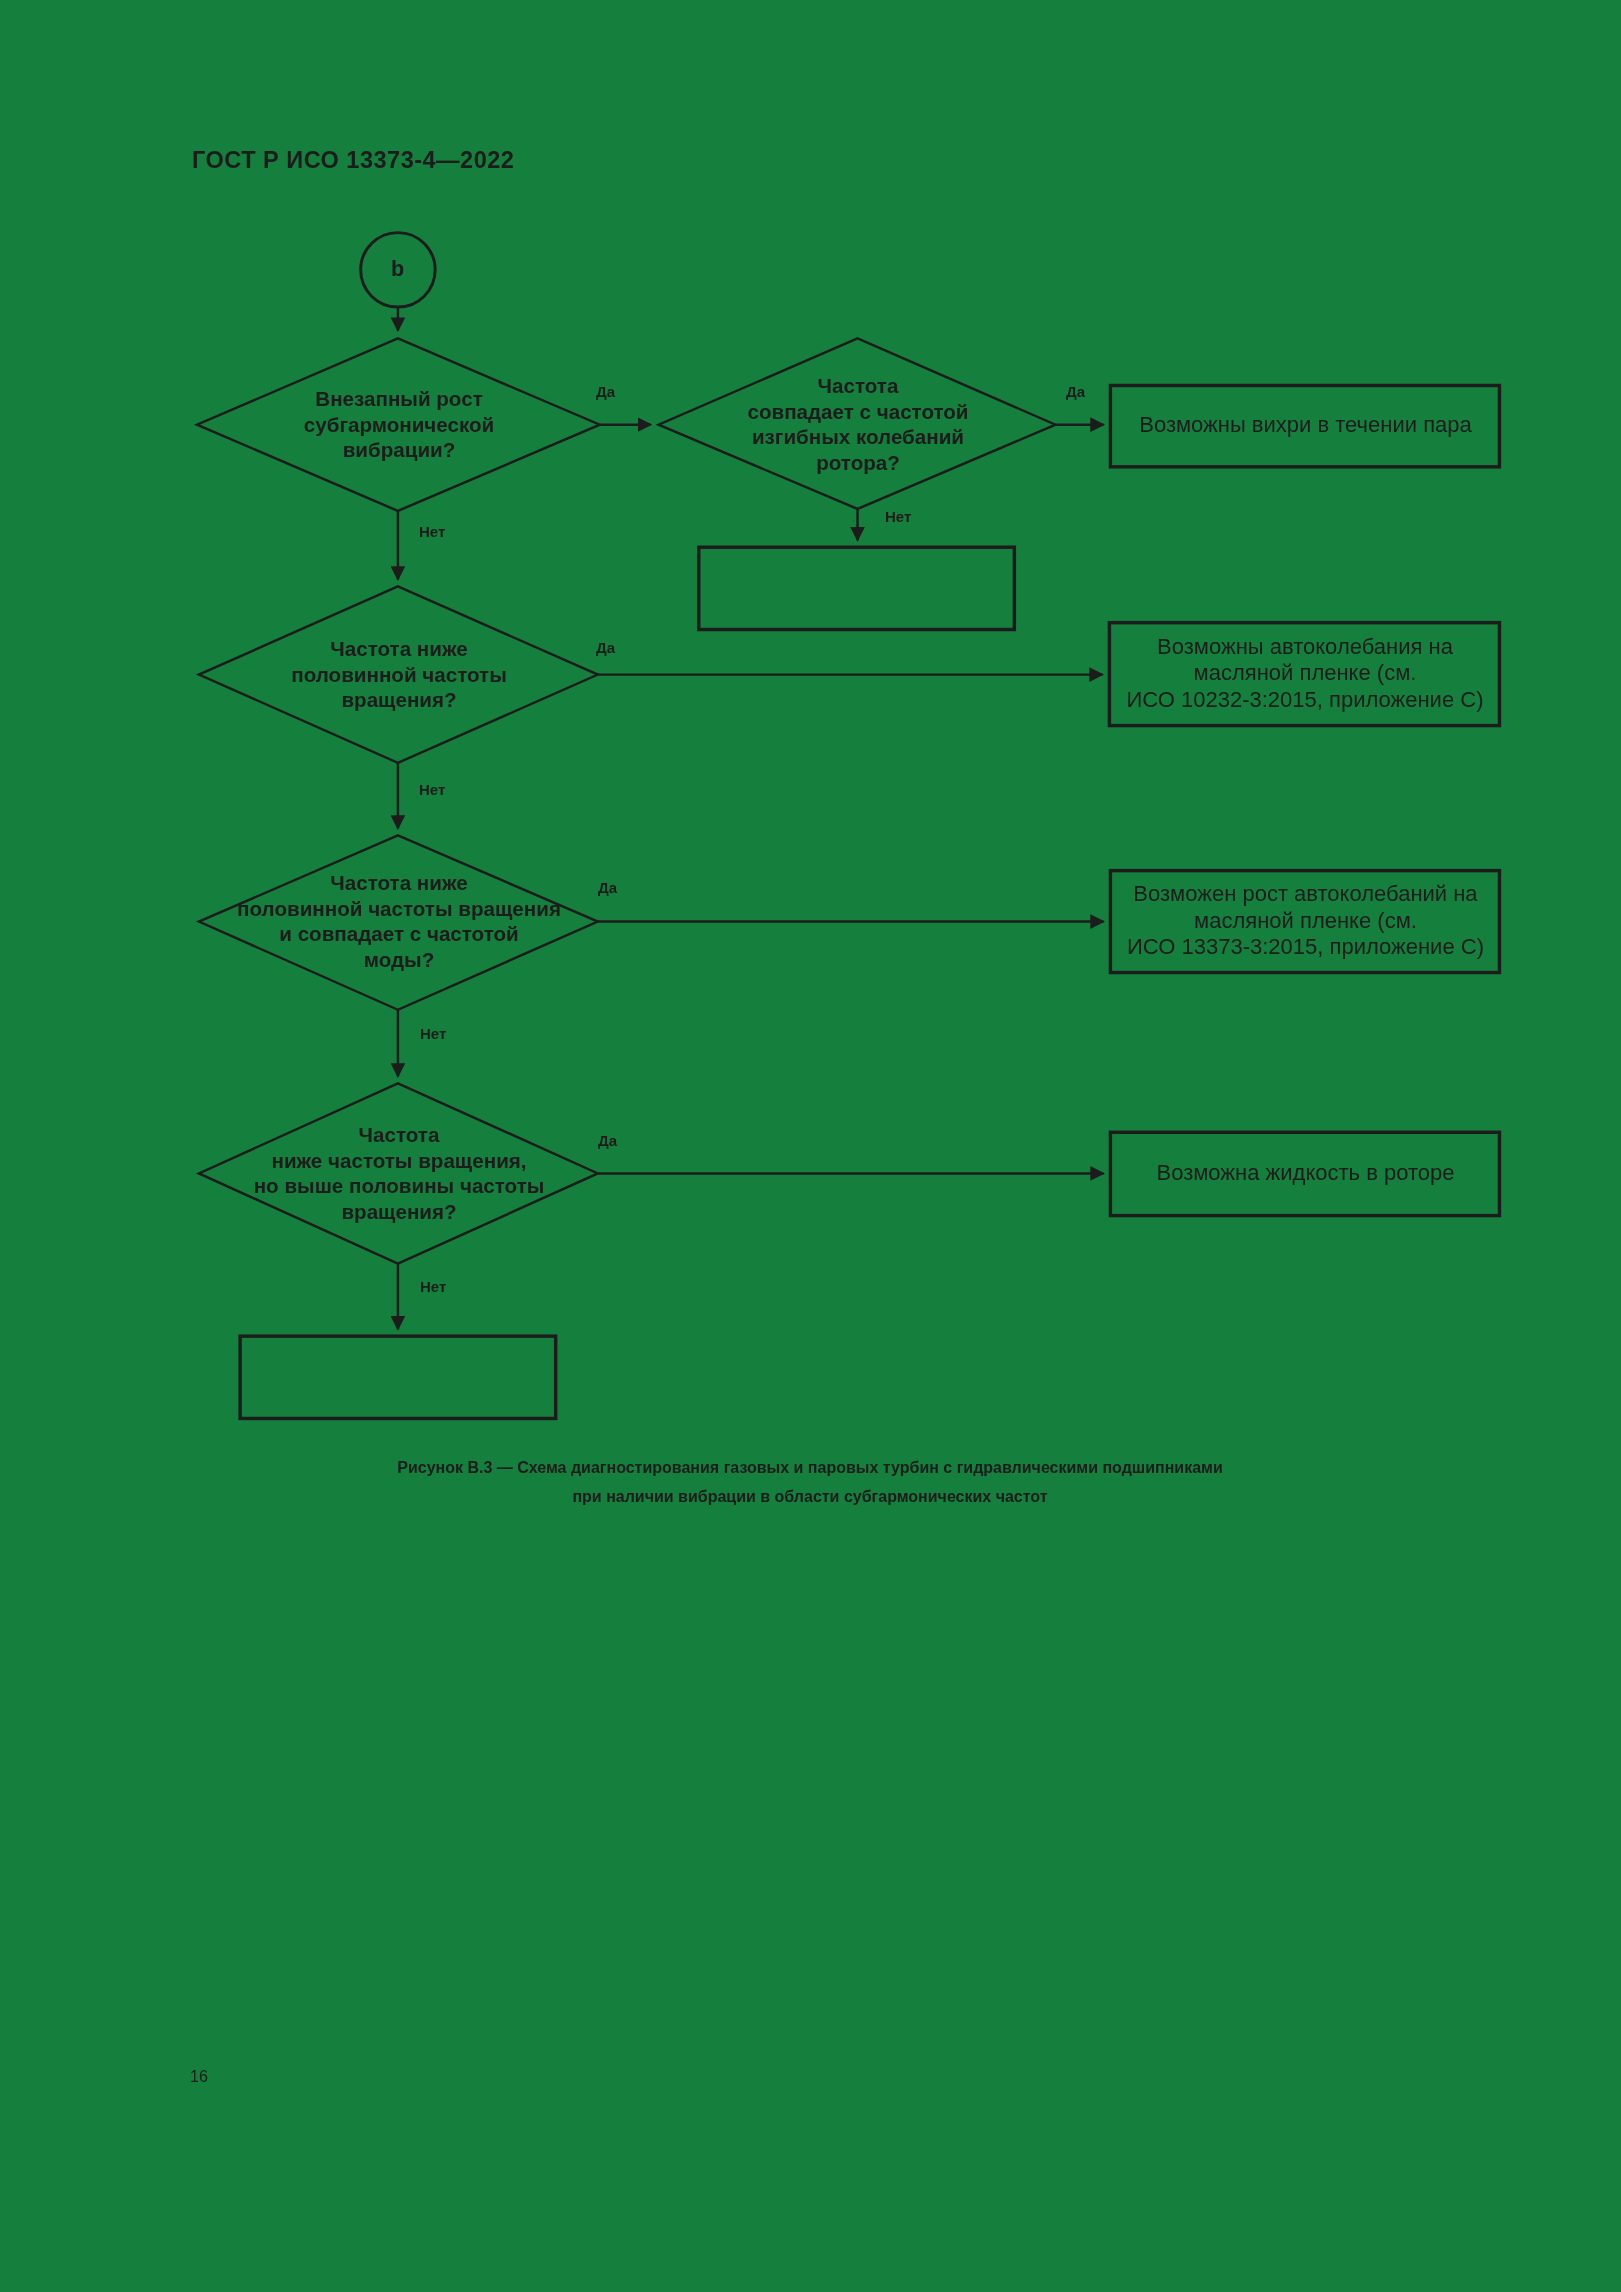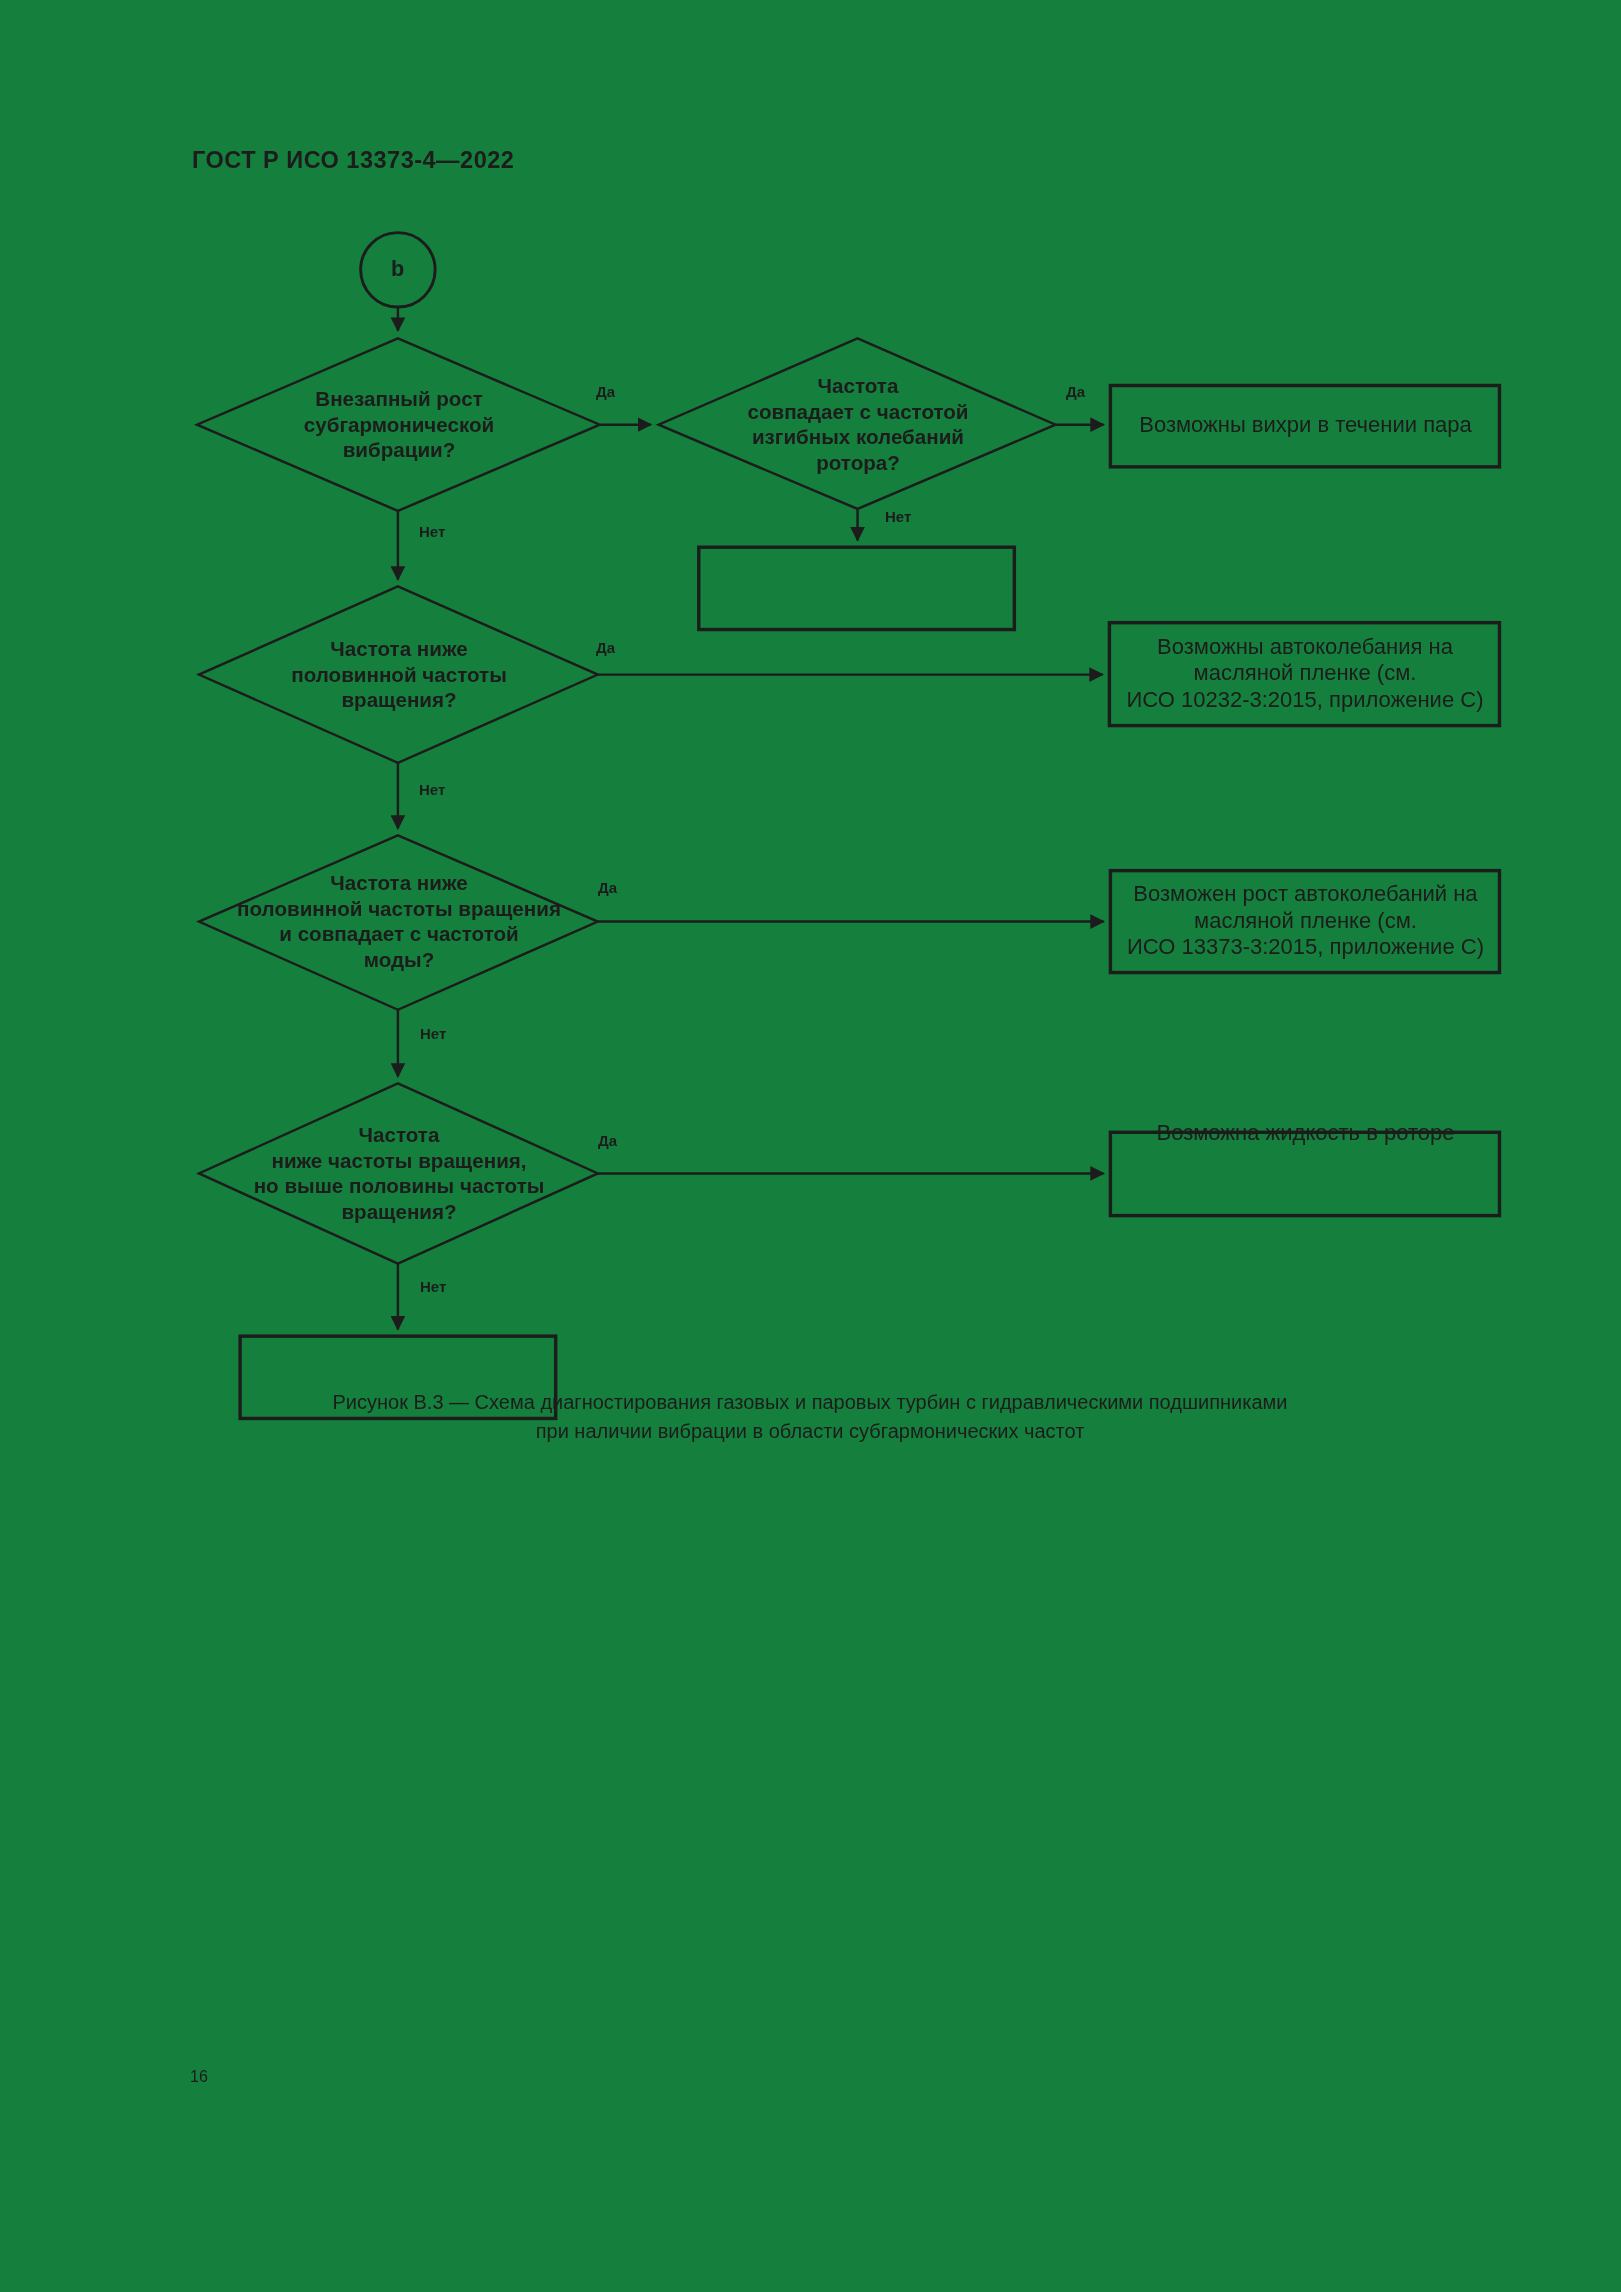--- a/index.html
+++ b/index.html
@@ -72,27 +72,27 @@
   }
   .edge-label {
     position: absolute;
     font-size: 15px;
     font-weight: bold;
     white-space: nowrap;
   }
   .caption {
     position: absolute;
     left: 124px;
-    top: 1388px;
+    top: 1453px;
     width: 1372px;
     text-align: center;
     white-space: pre-line;
-    font-size: 20px;
+    font-size: 16px;
     line-height: 29px;
-    font-weight: normal;
+    font-weight: bold;
   }
   .page-number {
     position: absolute;
     left: 190px;
     top: 2068px;
     font-size: 16px;
     font-weight: normal;
   }
 </style>
 </head>
@@ -158,21 +158,21 @@
 но выше половины частоты
 вращения?</div>
 
   <div class="box-text" style="left:1111px; top:385px; width:389px; height:81px;">Возможны вихри в течении пара</div>
   <div class="box-text" style="left:1110px; top:622px; width:390px; height:103px;">Возможны  автоколебания на
 масляной пленке (см.
 ИСО 10232-3:2015, приложение С)</div>
   <div class="box-text" style="left:1111px; top:870px; width:389px; height:102px;">Возможен рост автоколебаний на
 масляной пленке (см.
 ИСО 13373-3:2015, приложение С)</div>
-  <div class="box-text" style="left:1111px; top:1092px; width:389px; height:83px;">Возможна жидкость в роторе</div>
+  <div class="box-text" style="left:1111px; top:1132px; width:389px; height:83px;">Возможна жидкость в роторе</div>
 
   <div class="edge-label" style="left:596px; top:383px;">Да</div>
   <div class="edge-label" style="left:1066px; top:383px;">Да</div>
   <div class="edge-label" style="left:885px; top:508px;">Нет</div>
   <div class="edge-label" style="left:419px; top:523px;">Нет</div>
   <div class="edge-label" style="left:596px; top:639px;">Да</div>
   <div class="edge-label" style="left:419px; top:781px;">Нет</div>
   <div class="edge-label" style="left:598px; top:879px;">Да</div>
   <div class="edge-label" style="left:420px; top:1025px;">Нет</div>
   <div class="edge-label" style="left:598px; top:1132px;">Да</div>

